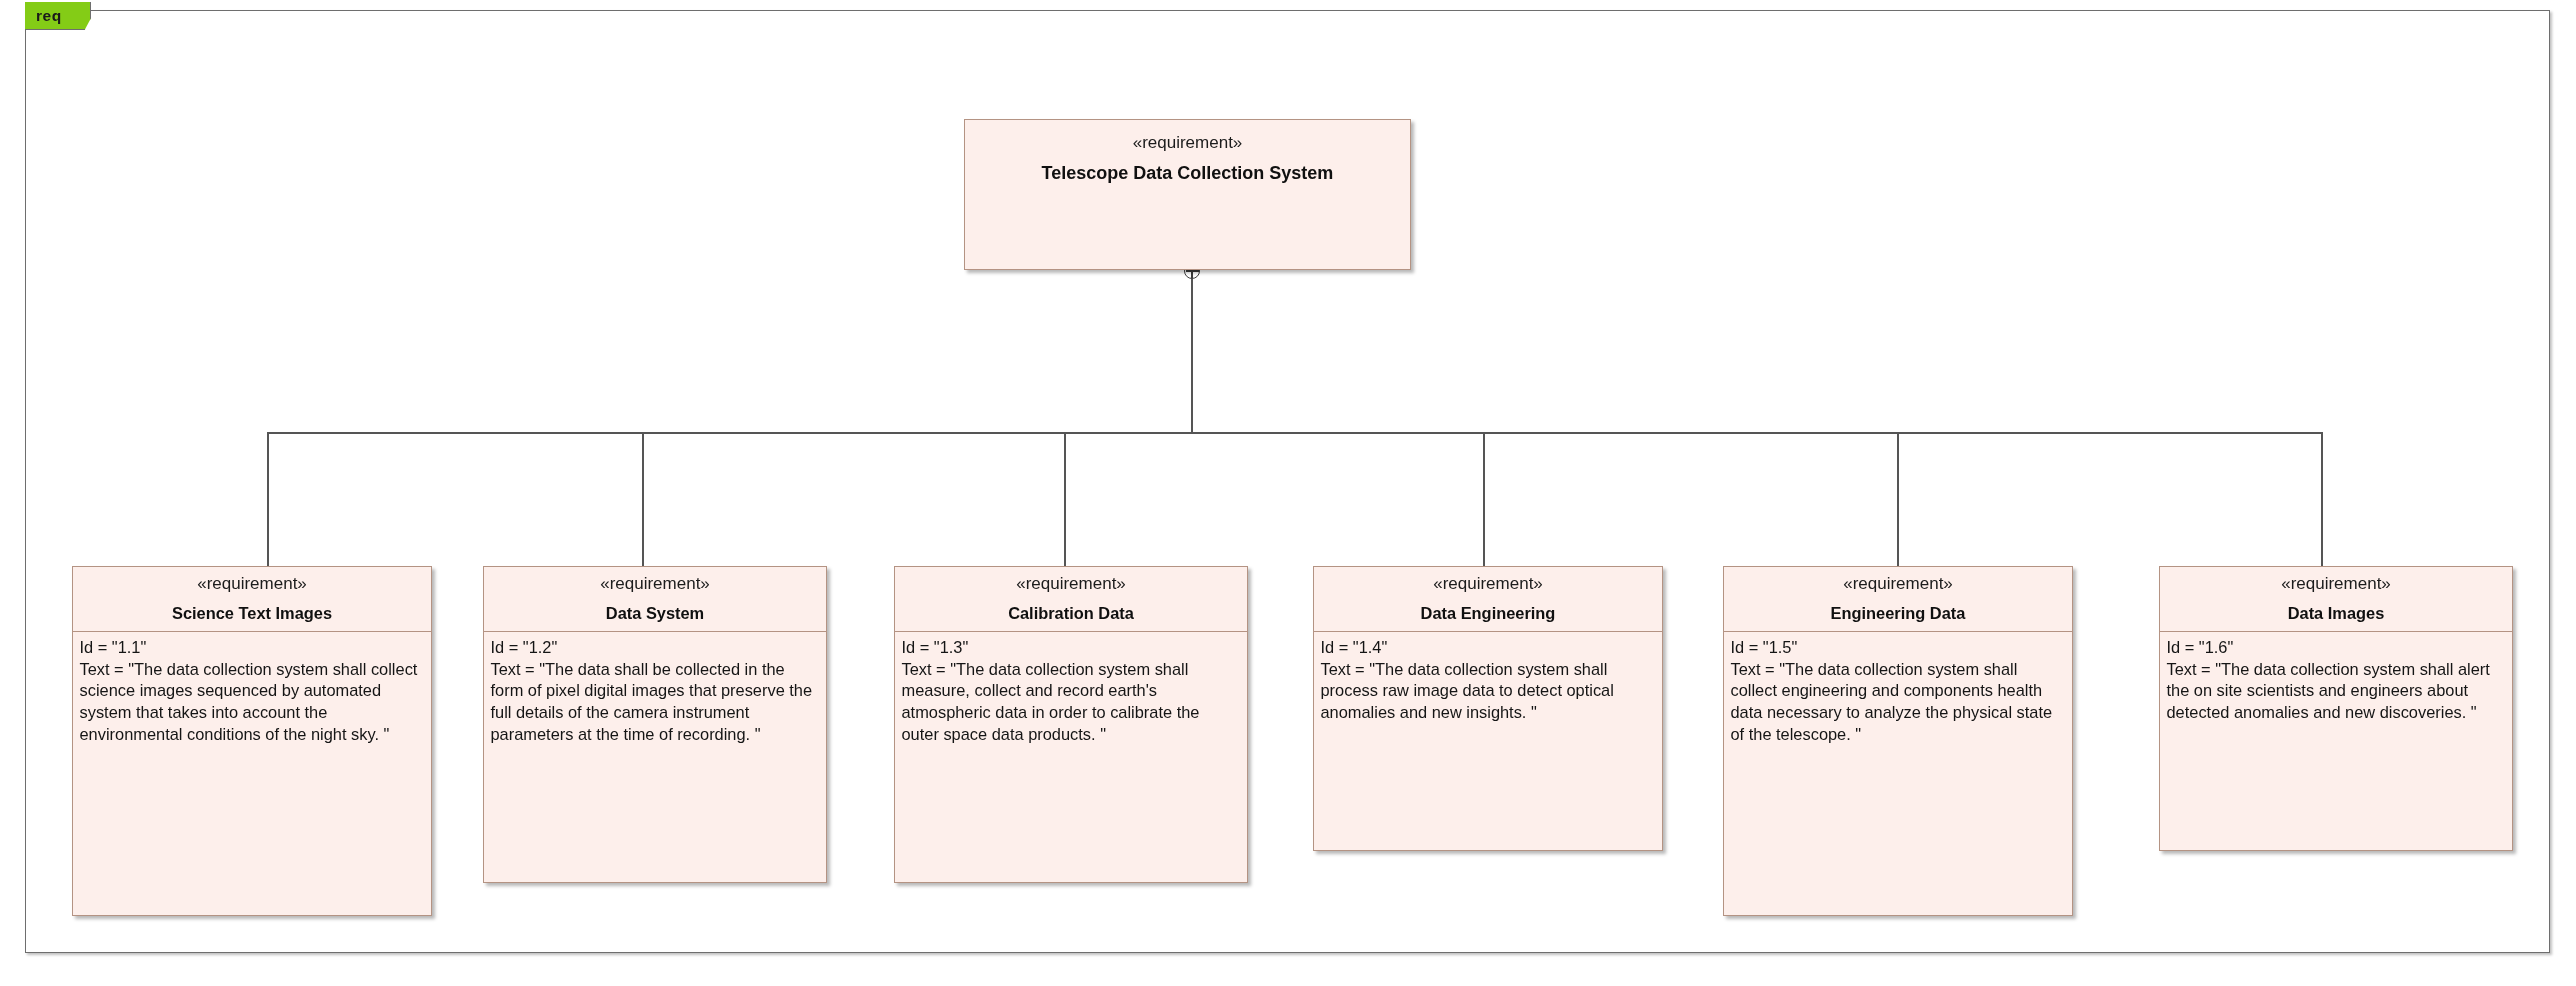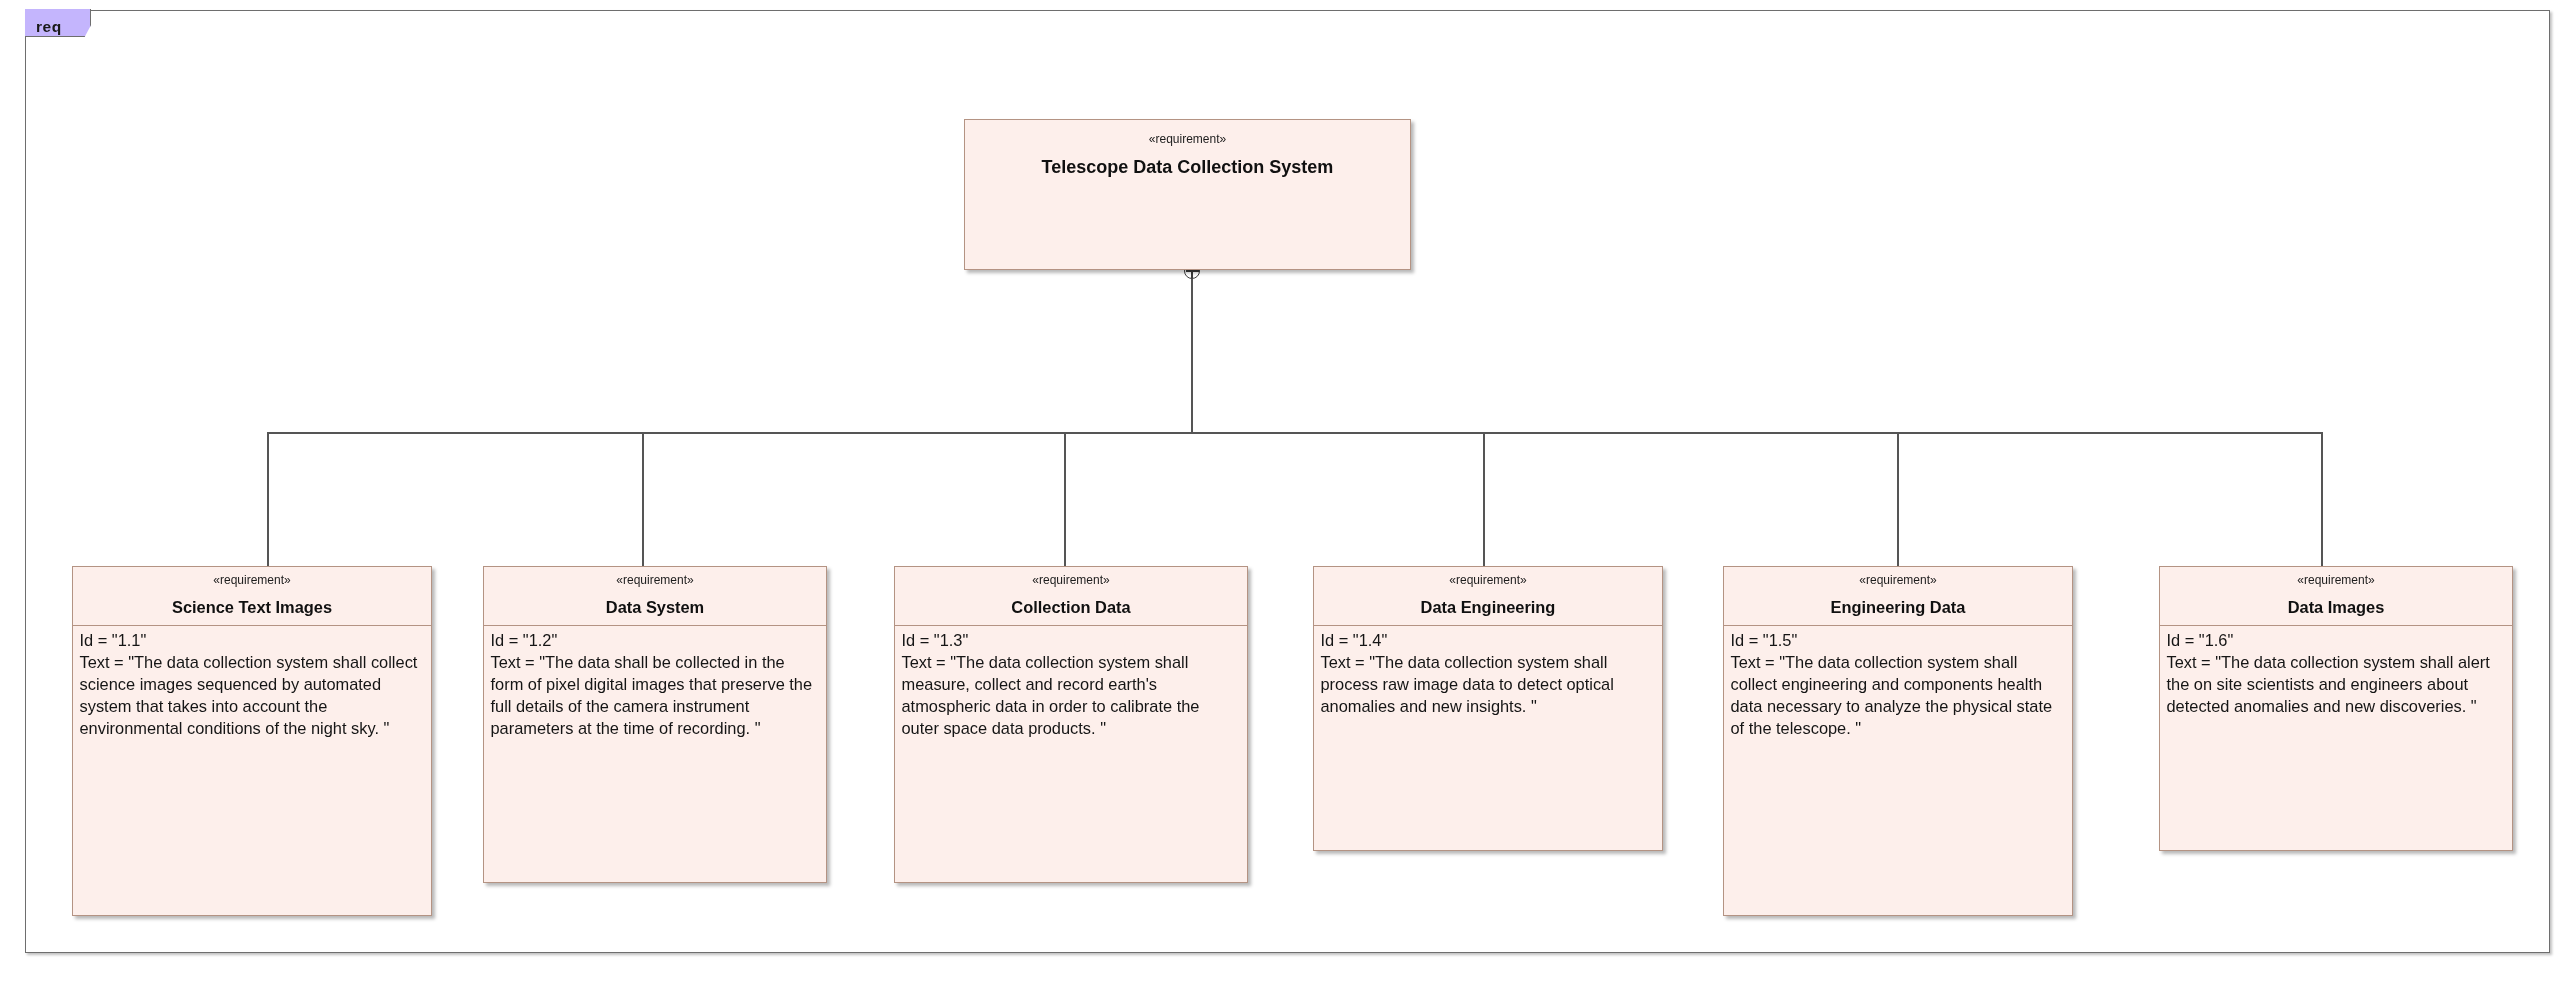--- a/index.html
+++ b/index.html
@@ -25,26 +25,26 @@
     border: 1.6px solid #6e6e6e;
     box-sizing: border-box;
     background: #ffffff;
     box-shadow: 1.6px 1.6px 2.5px rgba(0,0,0,0.25);
   }
 
   
   #frame-header {
     position: absolute;
     left: 24.5px;
-    top: 9px;
+    top: 2px;
     height: 28px;
     padding: 0 23px 0 11.5px;
     display: flex;
-    align-items: flex-end;
-    background: #c4b5fd;
+    align-items: center;
+    background: #84cc16;
     border-right: 1.6px solid #6e6e6e;
     border-bottom: 1.6px solid #6e6e6e;
     box-sizing: border-box;
     white-space: nowrap;
     -webkit-clip-path: polygon(0 0, 100% 0, 100% 55%, 90% 100%, 0 100%);
     clip-path: polygon(0 0, 100% 0, 100% 55%, 90% 100%, 0 100%);
     font-size: 15.5px;
     color: #1a1a1a;
     letter-spacing: 0.1px;
   }
@@ -93,21 +93,21 @@
     border: 1.6px solid #b49383;
     box-sizing: border-box;
     box-shadow: 3.3px 3.3px 3.3px rgba(0,0,0,0.28);
   }
   .req-head {
     padding: 5.7px 4.9px 6.5px 4.9px;
     text-align: center;
     line-height: 1.28;
   }
   .req-stereo {
-    font-size: 12px;
+    font-size: 17px;
     color: #1c1c1c;
     display: block;
   }
   .req-name {
     font-size: 16.4px;
     font-weight: bold;
     color: #101010;
     display: block;
     margin-top: 9px;
   }
@@ -175,21 +175,21 @@
   </div>
   <div class="req-body">
     <div class="req-attr">Id = "1.2"</div>
     <div class="req-attr">Text = "The data shall be collected in the form of pixel digital images that preserve the full details of the camera instrument parameters at the time of recording. "</div>
   </div>
 </div>
 
 <div class="req-block" style="left:894px; top:566px; width:354px; height:317px;">
   <div class="req-head">
     <span class="req-stereo">«requirement»</span>
-    <span class="req-name">Collection Data</span>
+    <span class="req-name">Calibration Data</span>
   </div>
   <div class="req-body">
     <div class="req-attr">Id = "1.3"</div>
     <div class="req-attr">Text = "The data collection system shall measure, collect and record earth's atmospheric data in order to calibrate the outer space data products. "</div>
   </div>
 </div>
 
 <div class="req-block" style="left:1313px; top:566px; width:350px; height:285px;">
   <div class="req-head">
     <span class="req-stereo">«requirement»</span>

